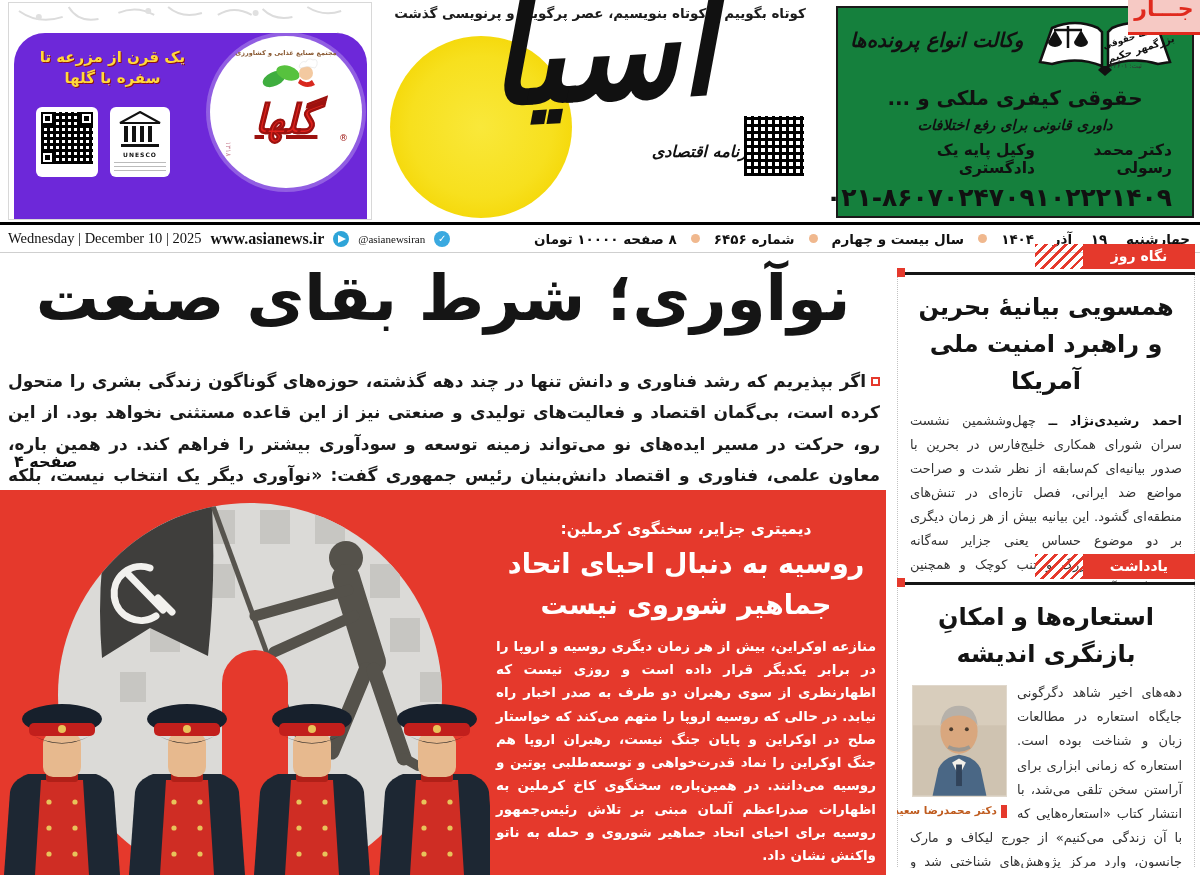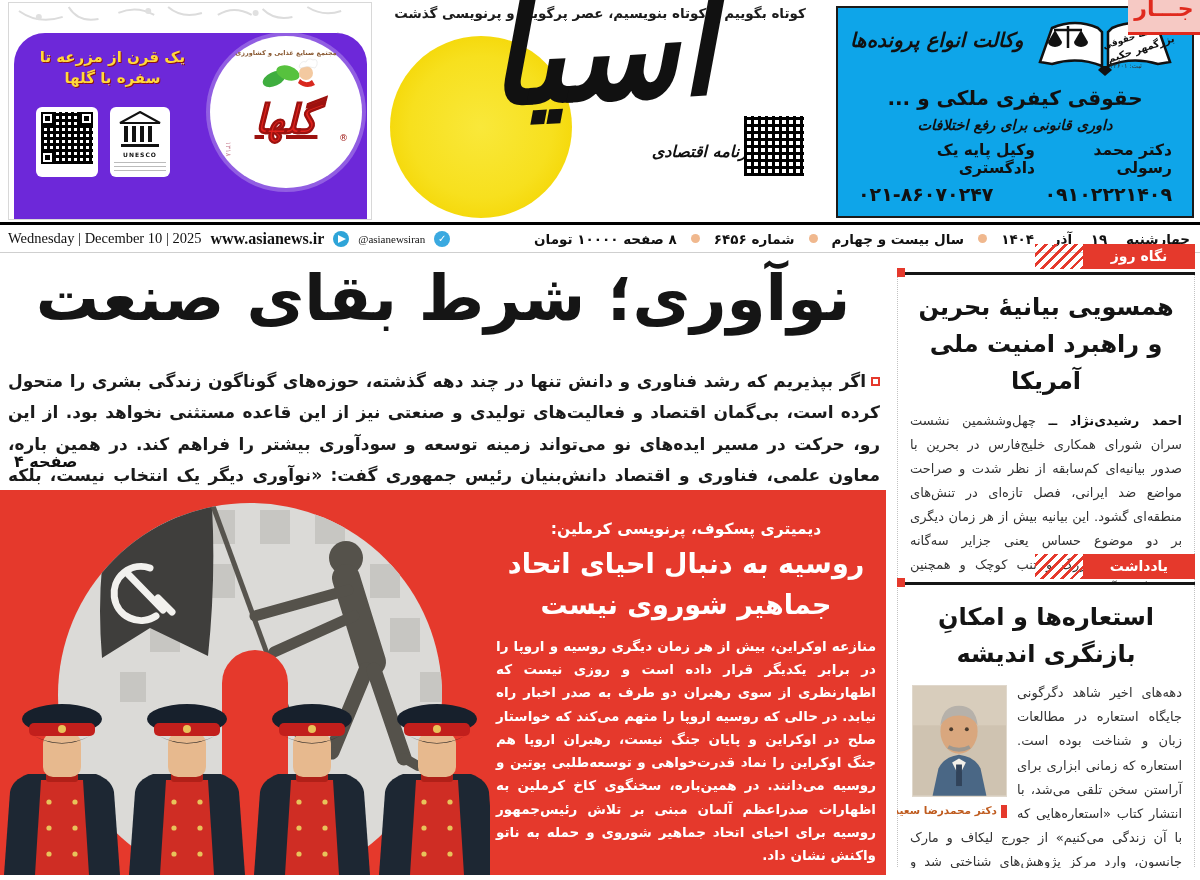--- a/index.html
+++ b/index.html
@@ -42,27 +42,27 @@
   .tagline { position:absolute; top:5px; width:100%; text-align:center; font-size:13.5px; font-weight:bold; color:#1c1c1c; }
   .sun { position:absolute; left:10px; top:36px; width:182px; height:182px; border-radius:50%;
          background:radial-gradient(circle, #f9e83a 0%, #f7e01e 55%, #f5d90c 72%, rgba(245,217,12,0) 100%); }
   .asia-logo { position:absolute; left:6px; top:-26px; width:430px; text-align:center; font-size:132px; font-weight:900; font-style:italic; color:#111; letter-spacing:-6px; transform:rotate(-3deg) scaleY(1.04); }
   .masthead-sub { position:absolute; left:252px; top:142px; width:150px; text-align:center; font-family:"DejaVu Serif",serif; font-style:italic; font-weight:bold; font-size:16px; color:#111; }
   .mast-qr { position:absolute; right:16px; top:116px; width:60px; height:60px; background:
         repeating-linear-gradient(0deg,#000 0 3.5px,rgba(255,255,255,0) 3.5px 7px),
         repeating-linear-gradient(90deg,#000 0 3.5px,#fff 3.5px 7px); }
 
   
-  .legal-ad { position:absolute; left:836px; top:6px; width:358px; height:212px; border:2px solid #1a1a1a; background:#0ea5e9; padding:6px 12px 8px; }
+  .legal-ad { position:absolute; left:836px; top:6px; width:358px; height:212px; border:2px solid #1a1a1a; background:#15803d; padding:6px 12px 8px; }
   .legal-r1 { display:flex; flex-direction:row-reverse; justify-content:space-between; align-items:flex-start; }
   .legal-line1 { font-family:"DejaVu Serif",serif; font-weight:bold; font-size:20px; color:#111; margin-top:14px; font-style:italic; }
   .legal-services { text-align:center; font-weight:900; font-size:20px; color:#111; margin-top:2px; }
   .legal-arb { text-align:center; font-family:"DejaVu Serif",serif; font-style:italic; font-weight:bold; font-size:14.5px; color:#111; margin-top:6px; }
   .legal-row { display:flex; flex-direction:row-reverse; justify-content:space-between; padding:0 8px; margin-top:8px; font-weight:900; font-size:15.5px; color:#111; }
-  .legal-phones { font-size:19px; letter-spacing:1px; margin-top:6px; }
+  .legal-phones { font-size:25px; letter-spacing:1px; margin-top:6px;justify-content:flex-end; }
 
   
   .jar { position:absolute; right:0; top:0; width:72px; height:35px; background:#f6c9c4; border-bottom:3px solid #e02a1e; overflow:hidden; text-align:center; }
   .jar span { display:block; margin-top:-4px; color:#e02a1e; font-weight:900; font-size:22px; }
 
   
   .dateline { position:absolute; left:0; top:222px; width:1200px; height:31px; border-top:3.5px solid #000; border-bottom:1px solid #cfcfcf; display:flex; justify-content:space-between; align-items:center; padding:0 10px 0 8px; background:#fff;gap:16px; }
   .dl-left { display:flex; align-items:center; gap:9px; font-size:14.5px; color:#111; }
   .badge { width:16px; height:16px; border-radius:50%; background:#2ea4d8; display:inline-flex; align-items:center; justify-content:center; }
   .badge .tri { width:0; height:0; border-left:8px solid #fff; border-top:4.5px solid transparent; border-bottom:4.5px solid transparent; margin-left:2px; }
@@ -347,21 +347,21 @@
           <rect x="-16" y="281" width="32" height="11" rx="3" fill="#b02018"></rect>
           <rect x="-19" y="243" width="38" height="44" rx="10" fill="#e7b98e"></rect>
           <ellipse cx="0" cy="229" rx="40" ry="15" fill="#17202c"></ellipse>
           <rect x="-33" y="233" width="66" height="13" rx="5" fill="#c21f1c"></rect>
           <path d="M-28,246 Q0,261 28,246 Q14,253 0,253 Q-14,253 -28,246 Z" fill="#0b0e13"></path>
           <circle cx="0" cy="239" r="4" fill="#e8c35a"></circle>
         </g>
       </g>
     </svg>
     <div class="banner-text">
-      <div class="kicker">دیمیتری پسکوف، پرنویسی کرملین:</div>
+      <div class="kicker">دیمیتری جزایر، سخنگوی کرملین:</div>
       <div class="banner-title">روسیه به دنبال احیای اتحاد جماهیر شوروی نیست</div>
       <div class="banner-body">منازعه اوکراین، بیش از هر زمان دیگری روسیه و اروپا را در برابر یکدیگر قرار داده است و روزی نیست که اظهارنظری از سوی رهبران دو طرف به صدر اخبار راه نیابد. در حالی که روسیه اروپا را متهم می‌کند که خواستار صلح در اوکراین و پایان جنگ نیست، رهبران اروپا هم جنگ اوکراین را نماد قدرت‌خواهی و توسعه‌طلبی پوتین و روسیه می‌دانند. در همین‌باره، سخنگوی کاخ کرملین به اظهارات صدراعظم آلمان مبنی بر تلاش رئیس‌جمهور روسیه برای احیای اتحاد جماهیر شوروی و حمله به ناتو واکنش نشان داد.</div>
       <div class="banner-pref">صفحه ۴</div>
     </div>
   </div>
 
   <div class="sidebar">
 
     <div class="section sec-negah">
       <div class="sec-head">

